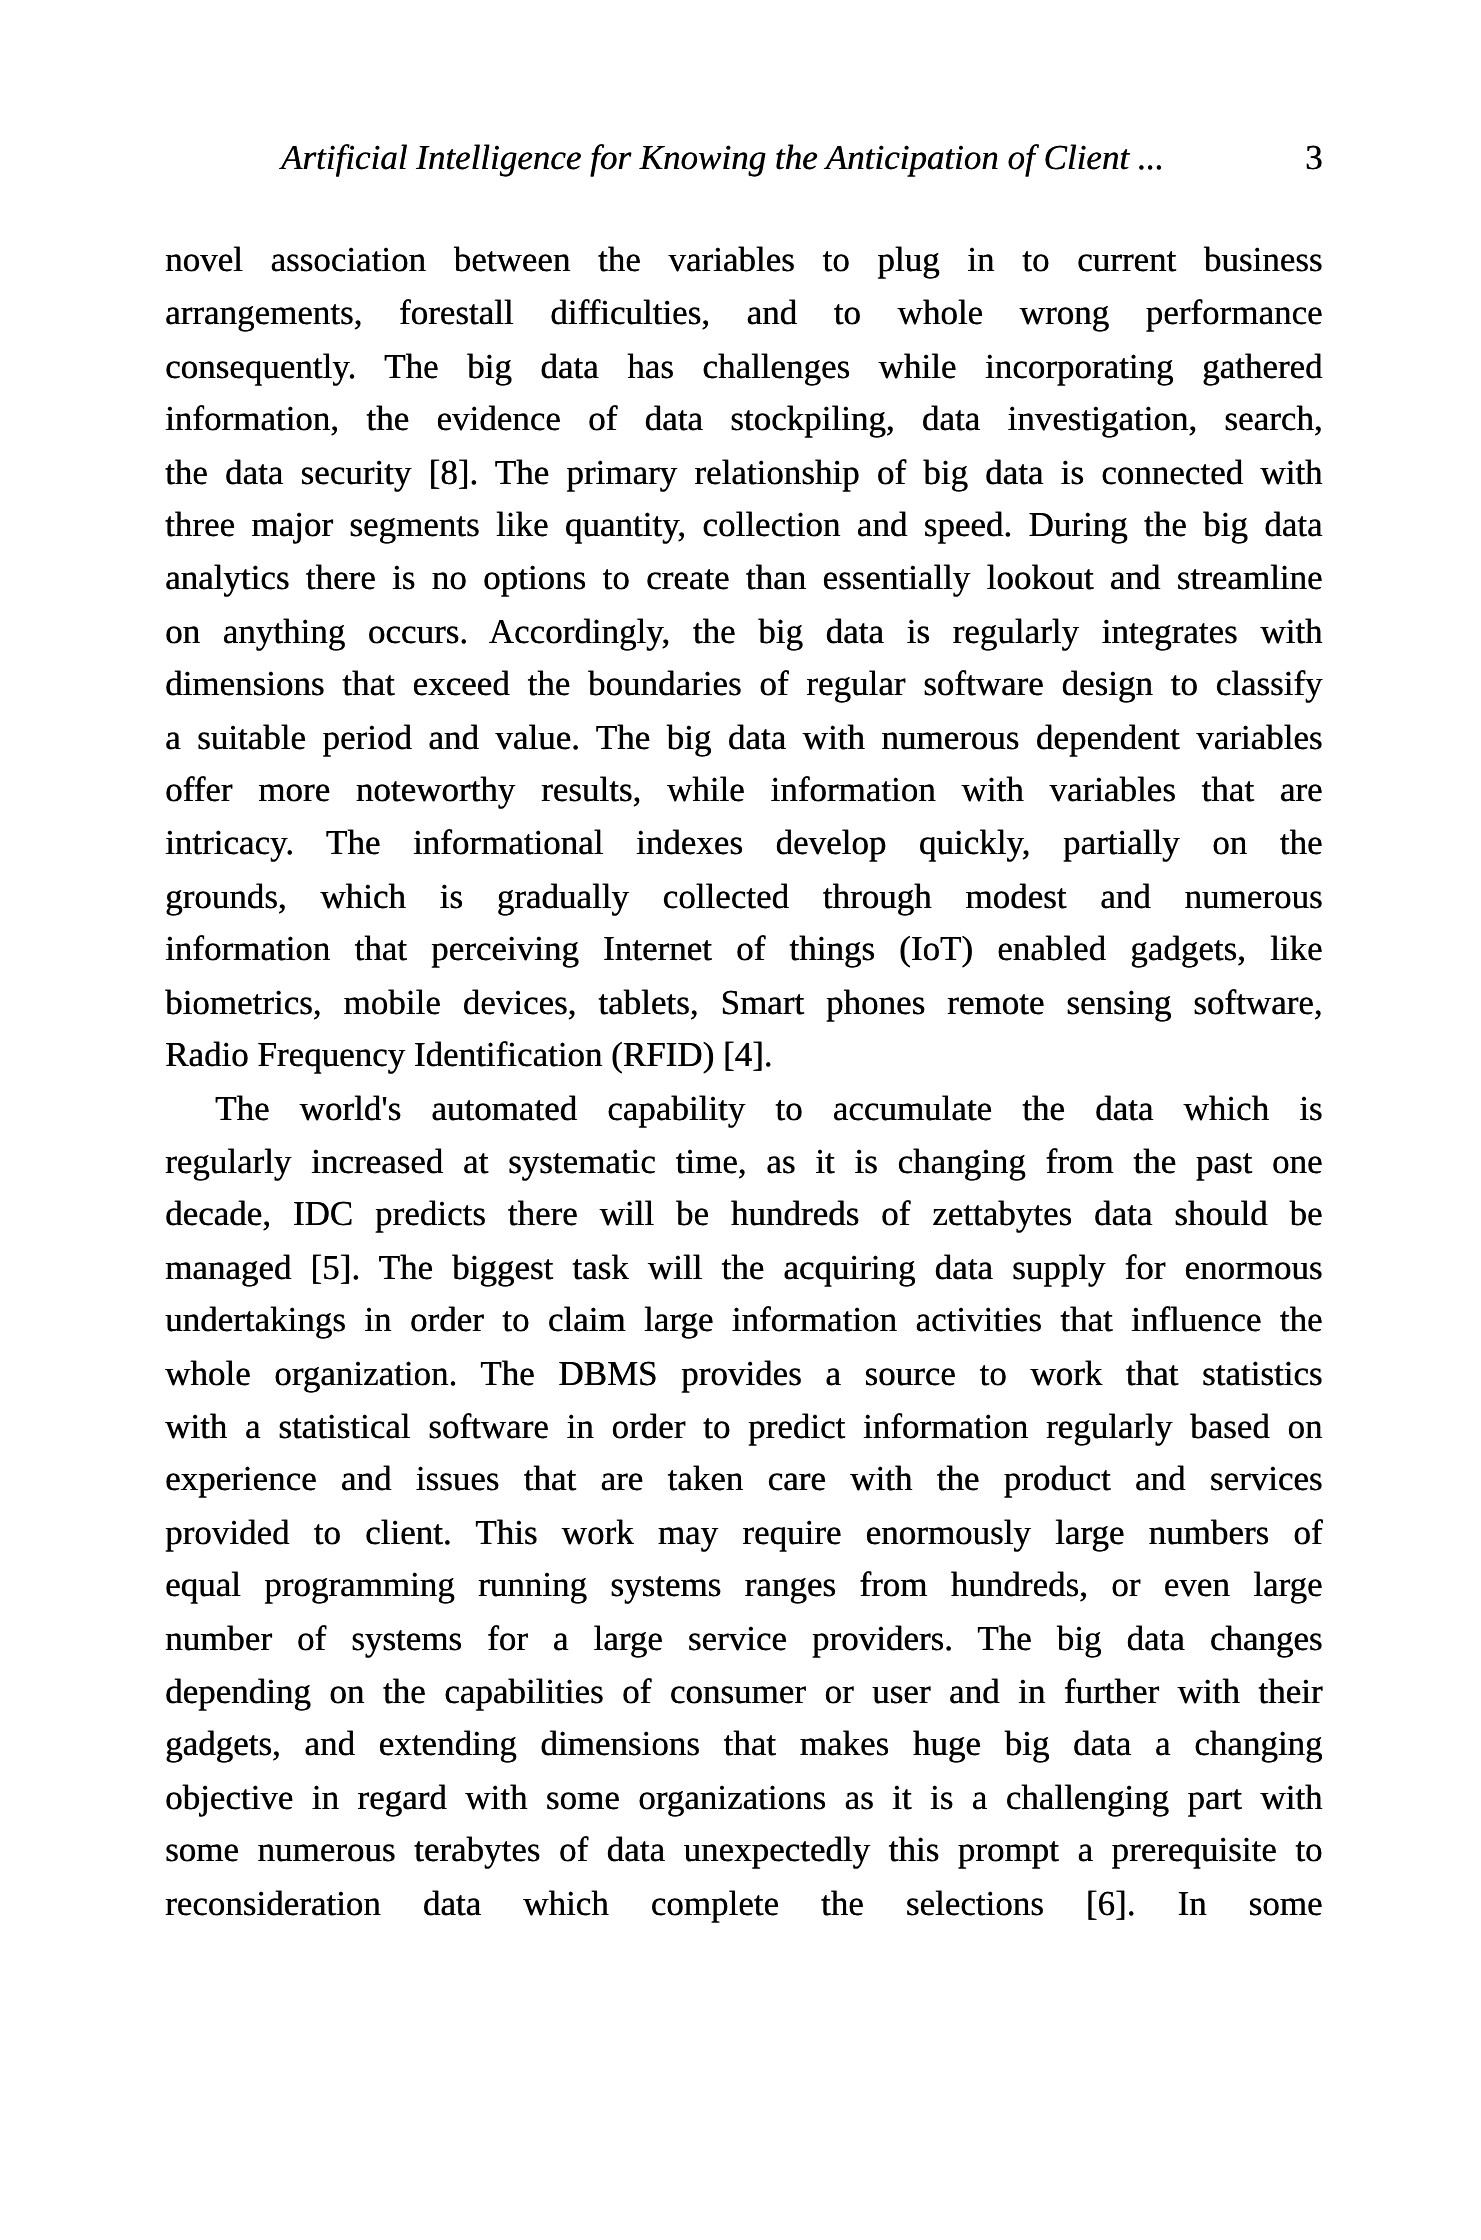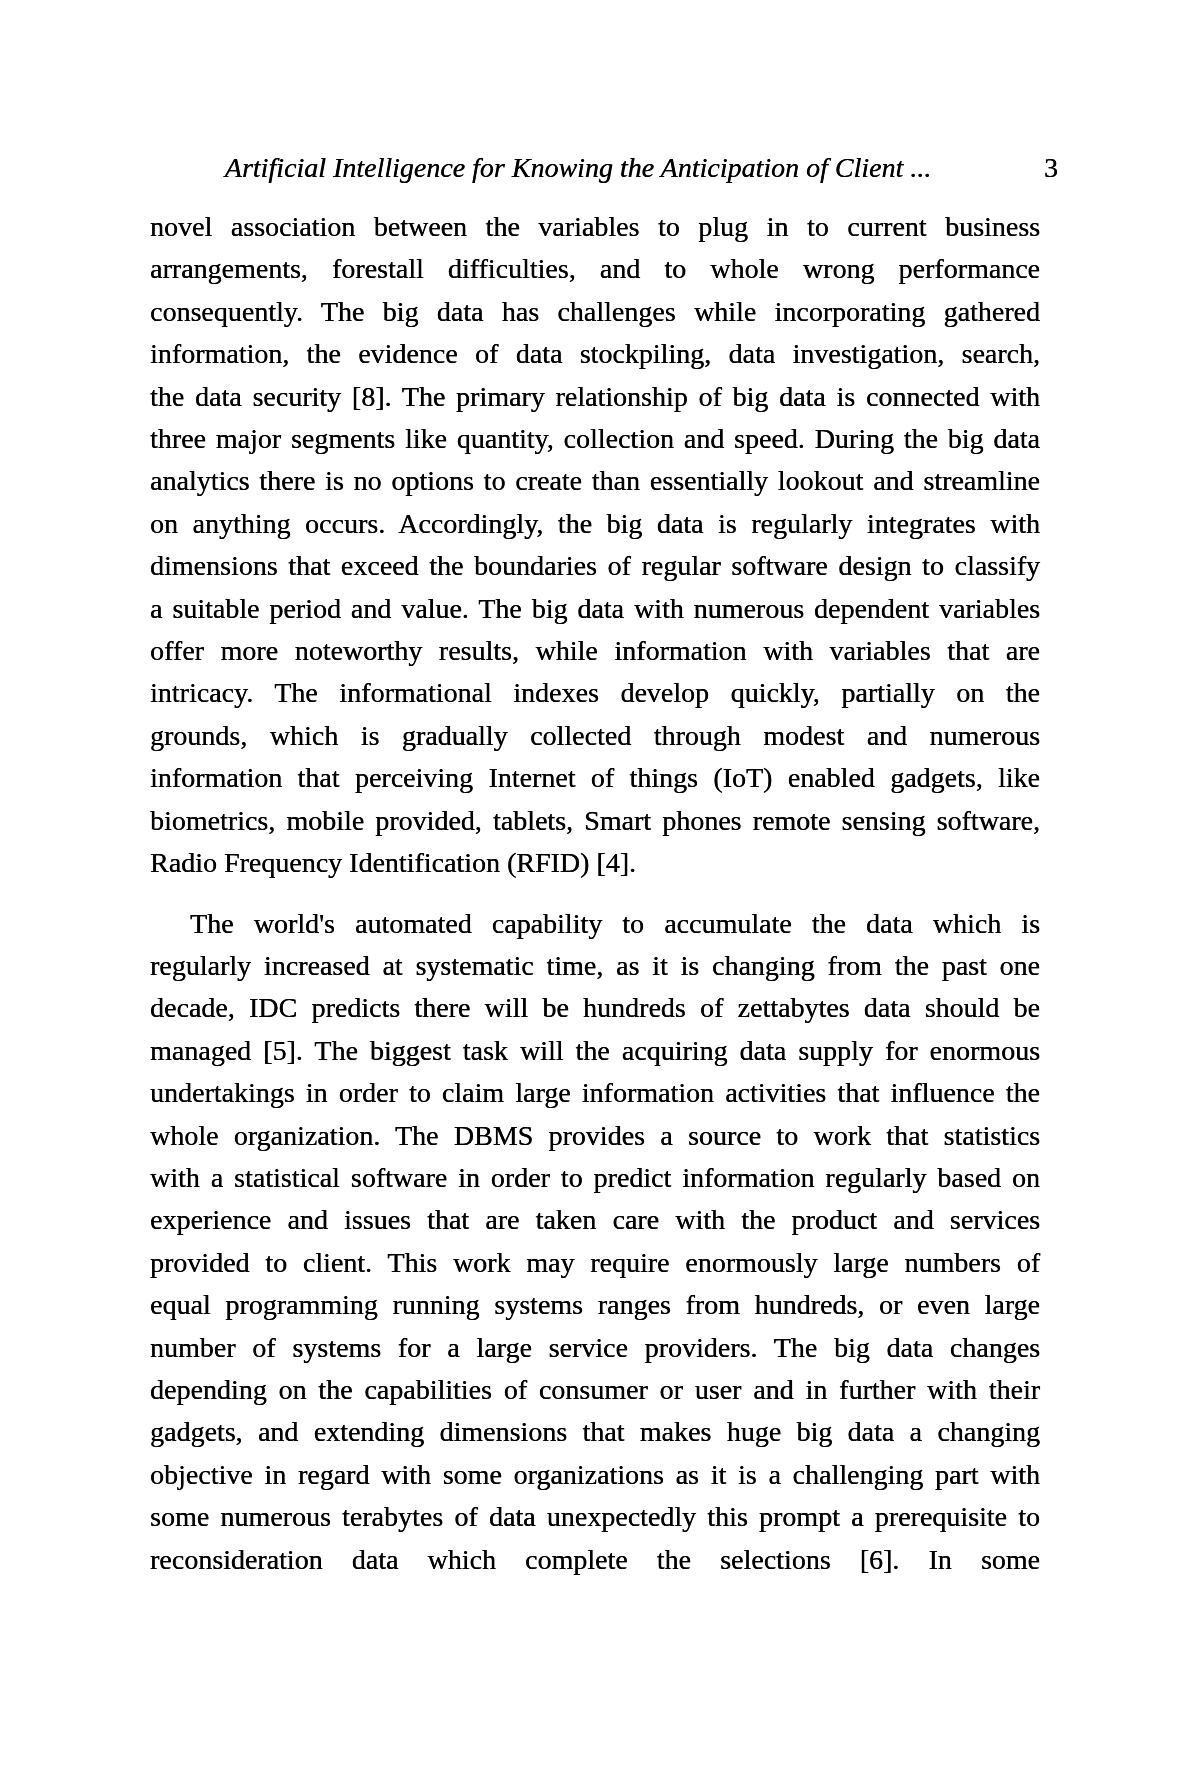--- a/index.html
+++ b/index.html
@@ -19,21 +19,20 @@
   .running-header {
     position: absolute;
     top: 106px;
     left: 132px;
     width: 926px;
     display: flex;
     align-items: flex-end;
     font-size: 28px;
     line-height: 42px;
     text-shadow: 0.3px 0 0 currentColor;
-    margin-top: 41px;
   }
   .running-title {
     flex: 1;
     text-align: center;
     font-style: italic;
     white-space: nowrap;
   }
   .page-number {
     font-style: normal;
     text-align: right;
@@ -42,21 +41,21 @@
   .body-text {
     position: absolute;
     top: 188px;
     left: 132px;
     width: 926px;
     font-size: 28px;
     line-height: 42.4px;
     text-shadow: 0.3px 0 0 currentColor;
   }
   .paragraph {
-    margin: 18px;
+    margin: 0;
   }
   .line {
     text-align: justify;
     text-align-last: justify;
     text-justify: inter-word;
   }
   .line.no-just {
     text-align-last: left;
   }
   .line.indent {
@@ -80,21 +79,21 @@
         <div class="line">the data security [8]. The primary relationship of big data is connected with</div>
         <div class="line">three major segments like quantity, collection and speed. During the big data</div>
         <div class="line">analytics there is no options to create than essentially lookout and streamline</div>
         <div class="line">on anything occurs. Accordingly, the big data is regularly integrates with</div>
         <div class="line">dimensions that exceed the boundaries of regular software design to classify</div>
         <div class="line">a suitable period and value. The big data with numerous dependent variables</div>
         <div class="line">offer more noteworthy results, while information with variables that are</div>
         <div class="line">intricacy. The informational indexes develop quickly, partially on the</div>
         <div class="line">grounds, which is gradually collected through modest and numerous</div>
         <div class="line">information that perceiving Internet of things (IoT) enabled gadgets, like</div>
-        <div class="line">biometrics, mobile provided, tablets, Smart phones remote sensing software,</div>
+        <div class="line">biometrics, mobile devices, tablets, Smart phones remote sensing software,</div>
         <div class="line no-just">Radio Frequency Identification (RFID) [4].</div>
       </div>
       <div class="paragraph">
         <div class="line indent">The world's automated capability to accumulate the data which is</div>
         <div class="line">regularly increased at systematic time, as it is changing from the past one</div>
         <div class="line">decade, IDC predicts there will be hundreds of zettabytes data should be</div>
         <div class="line">managed [5]. The biggest task will the acquiring data supply for enormous</div>
         <div class="line">undertakings in order to claim large information activities that influence the</div>
         <div class="line">whole organization. The DBMS provides a source to work that statistics</div>
         <div class="line">with a statistical software in order to predict information regularly based on</div>

